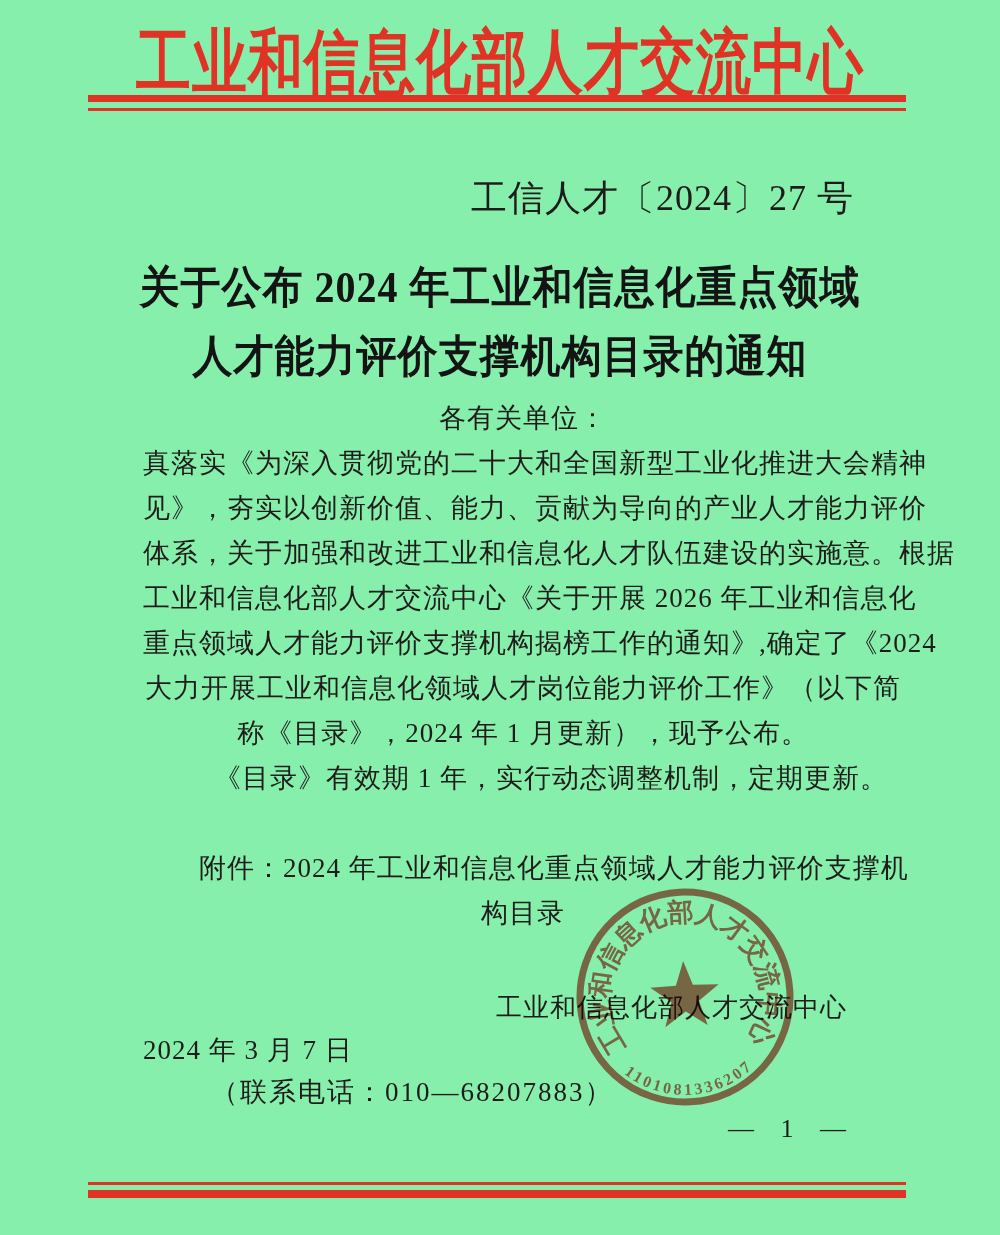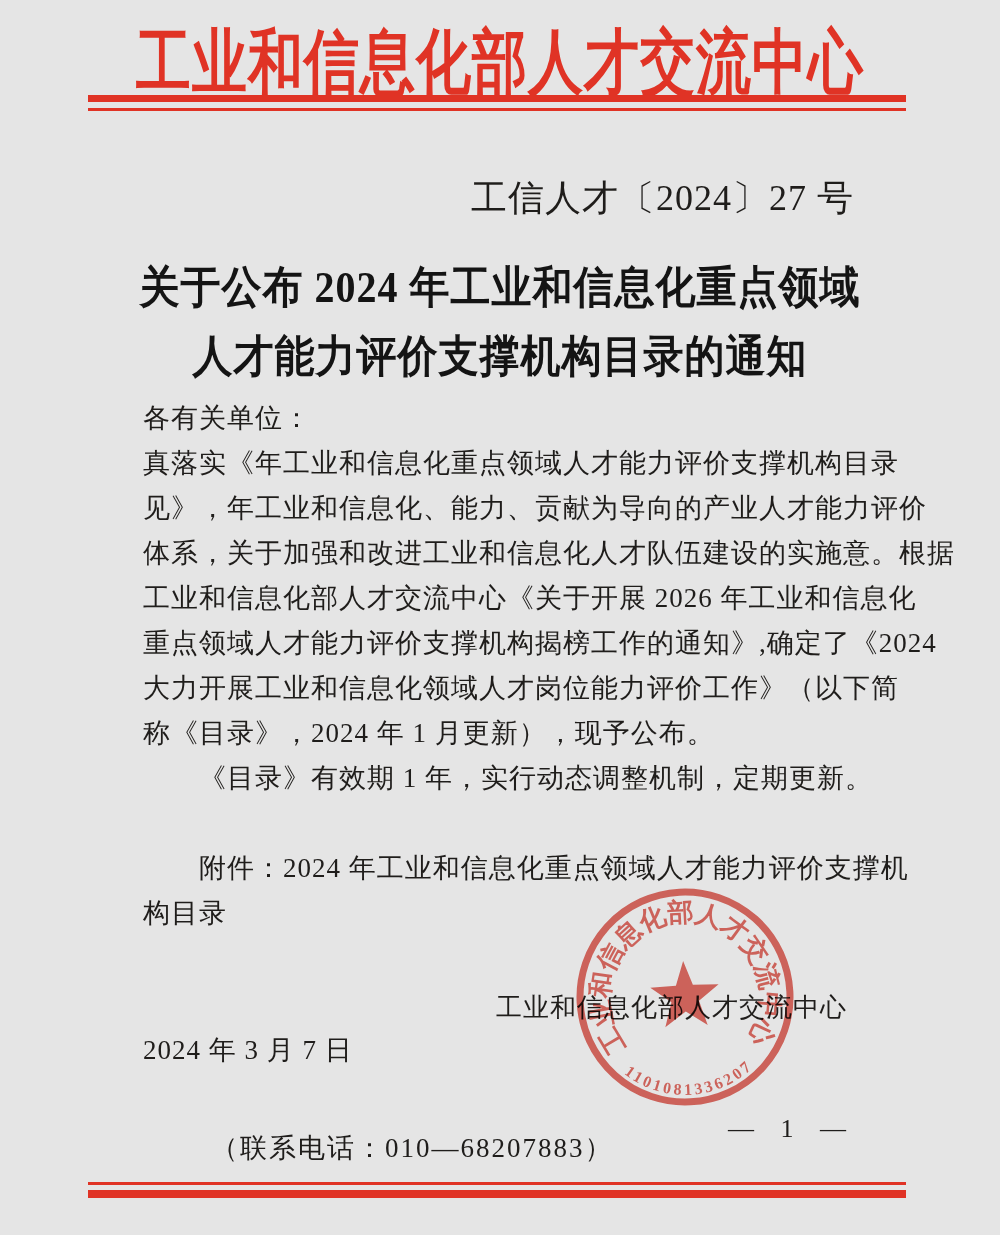--- a/index.html
+++ b/index.html
@@ -4,21 +4,21 @@
 <style>
   :root{
     --red:#e03325;
     --seal-red:#dd4d42;
     --ink:#1f1d1b;
   }
   html,body{margin:0;padding:0;background:#ffffff;}
   .page{
     position:relative;
     width:1000px;height:1235px;
-    background:#e5e5e5;
+    background:#86efac;
     overflow:hidden;
     font-family:"Liberation Serif","DejaVu Serif",serif;
     color:var(--ink);
     text-decoration:underline;
   }
   .letterhead{
     position:absolute;top:16px;left:0;width:1000px;
     text-align:center;
     font-size:55px;font-weight:bold;
     color:var(--red);
@@ -39,37 +39,37 @@
   .doc-title{
     position:absolute;top:254px;left:0;width:1000px;
     text-align:center;
     font-size:40px;font-weight:bold;line-height:62px;
     letter-spacing:1px;color:#141414;
     transform:scaleY(1.1);transform-origin:top center;
     white-space:nowrap;
   }
   .doc-body{
     position:absolute;top:396px;left:143px;width:760px;
-    font-size:27px;line-height:45px;letter-spacing:1px;
+    font-size:27px;line-height:45px;letter-spacing:1px;text-align:center;
   }
   .doc-line{white-space:pre;min-height:45px;}
   .signer{
     position:absolute;top:990px;left:143px;width:730px;
     font-size:26px;letter-spacing:1px;
     text-align:right;padding-right:26px;box-sizing:border-box;
     white-space:nowrap;
   }
   .sign-date{
     position:absolute;top:1032px;left:143px;width:730px;
     font-size:27px;letter-spacing:1px;
     text-align:left;padding-right:100px;box-sizing:border-box;
     white-space:nowrap;
   }
   .contact{
-    position:absolute;top:1130px;left:211px;
+    position:absolute;top:1074px;left:211px;
     font-size:27px;letter-spacing:2px;white-space:nowrap;
   }
   .page-number{
     position:absolute;top:1114px;left:728px;
     font-size:26px;letter-spacing:10px;white-space:nowrap;
   }
   .seal{
     position:absolute;left:570px;top:882px;
     mix-blend-mode:multiply;
     opacity:.82;
@@ -88,22 +88,22 @@
 
   <div class="doc-number">工信人才〔2024〕27 号</div>
 
   <div class="doc-title">
     <div>关于公布 2024 年工业和信息化重点领域</div>
     <div>人才能力评价支撑机构目录的通知</div>
   </div>
 
   <div class="doc-body">
       <div class="doc-line">各有关单位：</div>
-      <div class="doc-line">真落实《年工业和信息化重点领域人才能力评价支撑机构目录</div>
-      <div class="doc-line">见》，年工业和信息化、能力、贡献为导向的产业人才能力评价</div>
+      <div class="doc-line">真落实《为深入贯彻党的二十大和全国新型工业化推进大会精神</div>
+      <div class="doc-line">见》，夯实以创新价值、能力、贡献为导向的产业人才能力评价</div>
       <div class="doc-line">体系，关于加强和改进工业和信息化人才队伍建设的实施意。根据</div>
       <div class="doc-line">工业和信息化部人才交流中心《关于开展 2026 年工业和信息化</div>
       <div class="doc-line">重点领域人才能力评价支撑机构揭榜工作的通知》,确定了《2024</div>
       <div class="doc-line">大力开展工业和信息化领域人才岗位能力评价工作》（以下简</div>
       <div class="doc-line">称《目录》，2024 年 1 月更新），现予公布。</div>
       <div class="doc-line">　　《目录》有效期 1 年，实行动态调整机制，定期更新。</div>
       <div class="doc-line"></div>
       <div class="doc-line">　　附件：2024 年工业和信息化重点领域人才能力评价支撑机</div>
       <div class="doc-line">构目录</div>
     </div>

